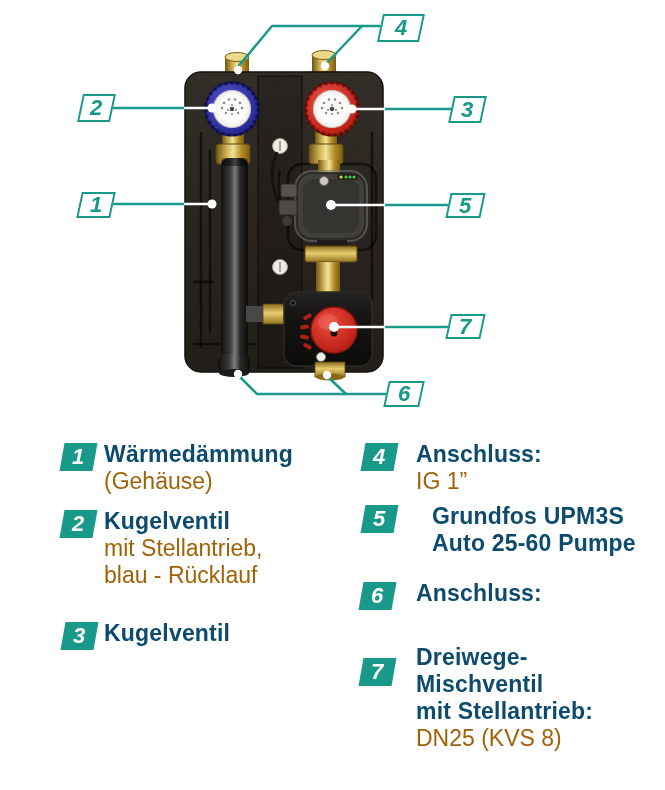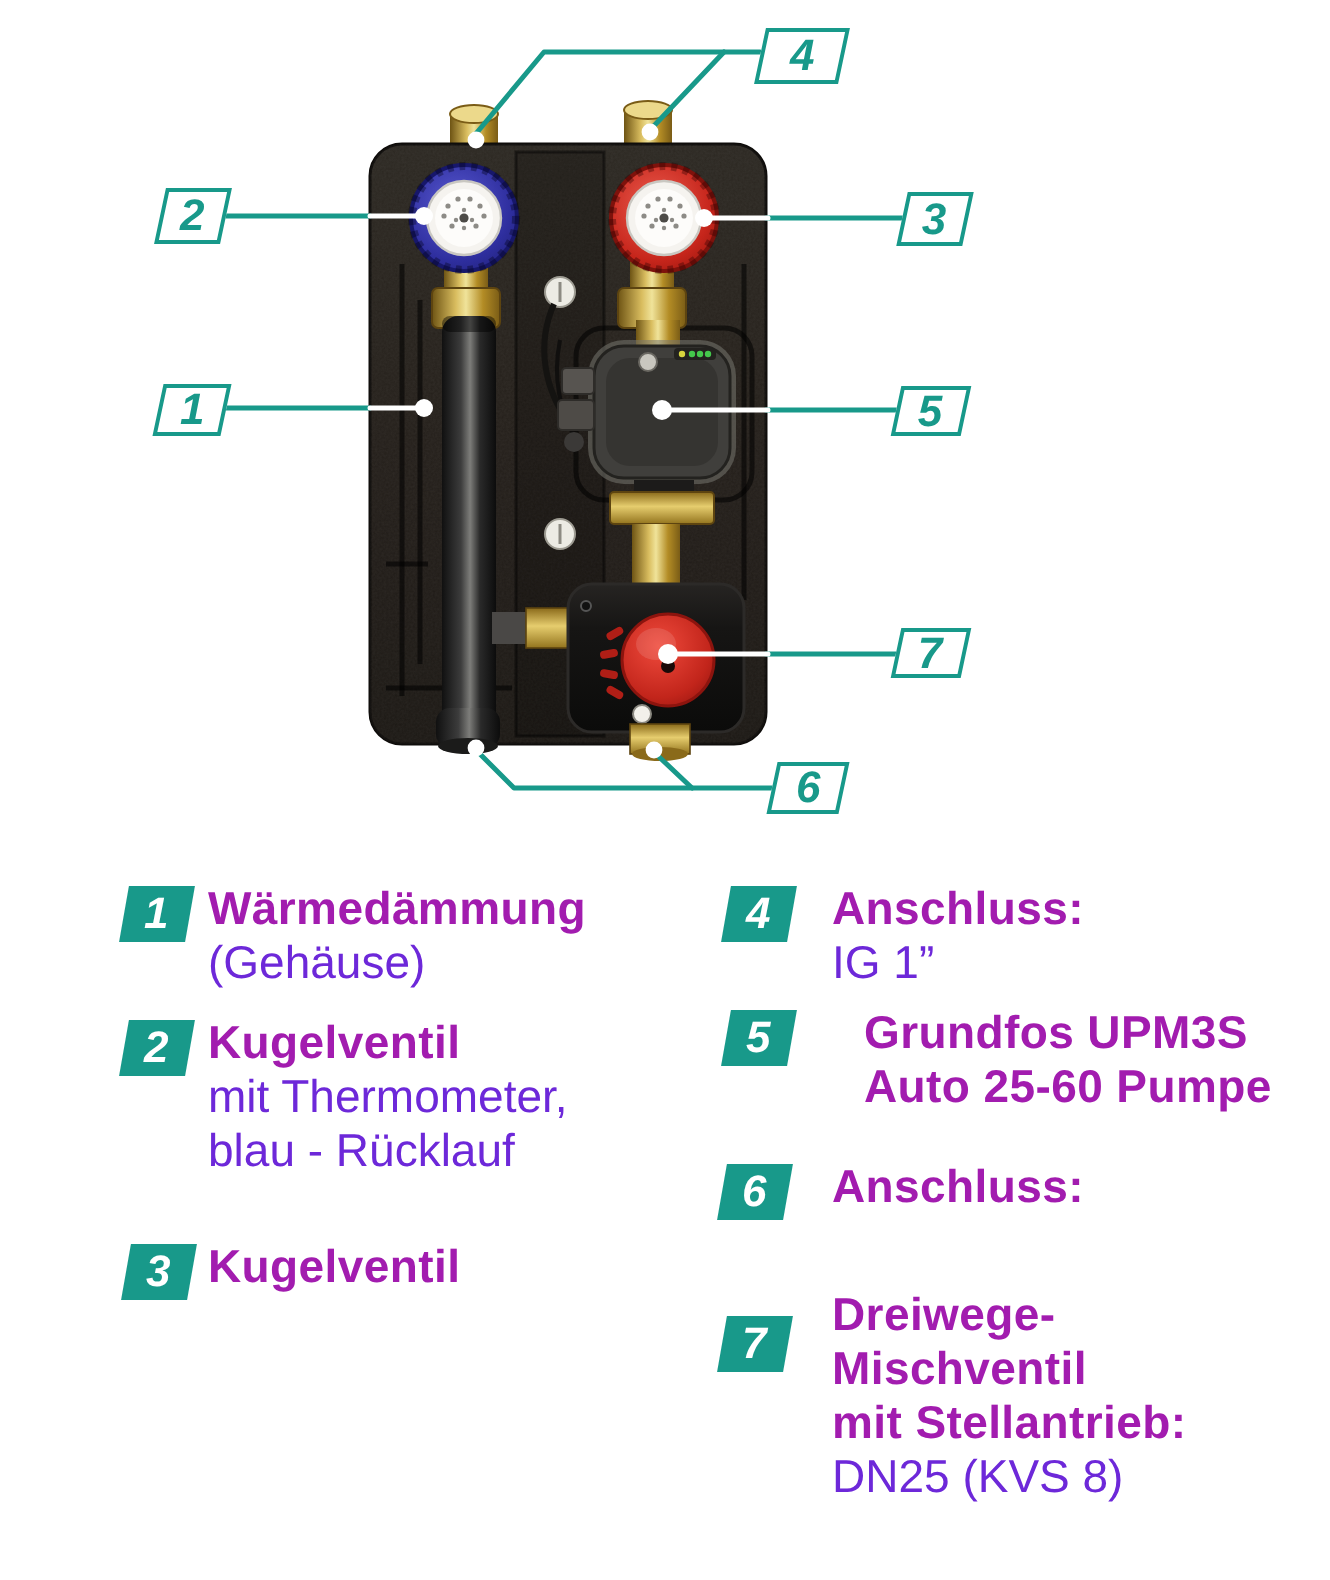--- a/index.html
+++ b/index.html
@@ -11,23 +11,23 @@
            transform:skewX(-12deg);display:flex;align-items:center;justify-content:center;
            box-sizing:border-box;z-index:5;}
   .callout span{transform:skewX(12deg);font:italic 700 22px "Liberation Sans",sans-serif;
            color:#18998a;line-height:1;}
   
   .badge{position:absolute;width:33px;height:28px;background:#18998a;
          transform:skewX(-10deg);display:flex;align-items:center;justify-content:center;z-index:5;}
   .badge span{transform:skewX(10deg);font:italic 700 22px "Liberation Sans",sans-serif;
          color:#ffffff;line-height:1;}
   .legend-item{position:absolute;}
-  .legend-title{font:700 23px/27px "Liberation Sans",sans-serif;color:#a21caf;
+  .legend-title{font:700 23px/27px "Liberation Sans",sans-serif;color:#0c4a6e;
          letter-spacing:.2px;white-space:pre-line;}
-  .legend-body{font:400 23px/27px "Liberation Sans",sans-serif;color:#6d28d9;
+  .legend-body{font:400 23px/27px "Liberation Sans",sans-serif;color:#a16207;
          white-space:pre-line;}
 </style>
 </head>
 <body>
 
 <div id="stage">
 
   <svg id="product" width="665" height="430" viewBox="0 0 665 430" style="position:absolute;left:0;top:0;z-index:1">
     <defs>
       <linearGradient id="foamG" x1="0" y1="0" x2="0" y2="1">
@@ -260,21 +260,21 @@
   <div class="legend-item" style="left:104px;top:441px;width:290px">
     <div class="legend-title">Wärmedämmung</div>
     <div class="legend-body">(Gehäuse)</div>
   </div>
 
   <div class="badge" style="left:62px;top:510px">
       <span>2</span>
     </div>
   <div class="legend-item" style="left:104px;top:508px;width:290px">
     <div class="legend-title">Kugelventil</div>
-    <div class="legend-body">mit Thermometer,
+    <div class="legend-body">mit Stellantrieb,
 blau - Rücklauf</div>
   </div>
 
   <div class="badge" style="left:63px;top:622px">
       <span>3</span>
     </div>
   <div class="legend-item" style="left:104px;top:620px;width:290px">
     <div class="legend-title">Kugelventil</div>
   </div>
 

